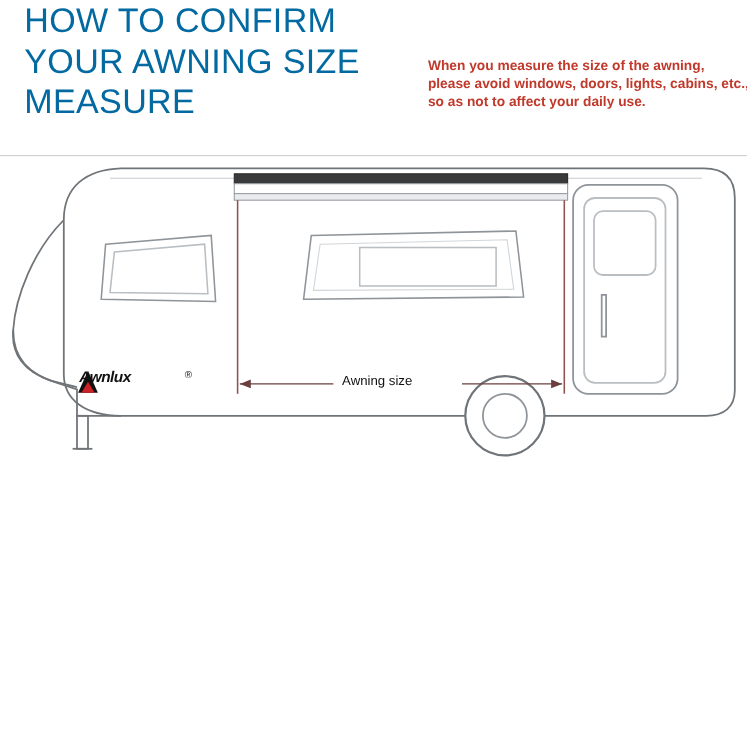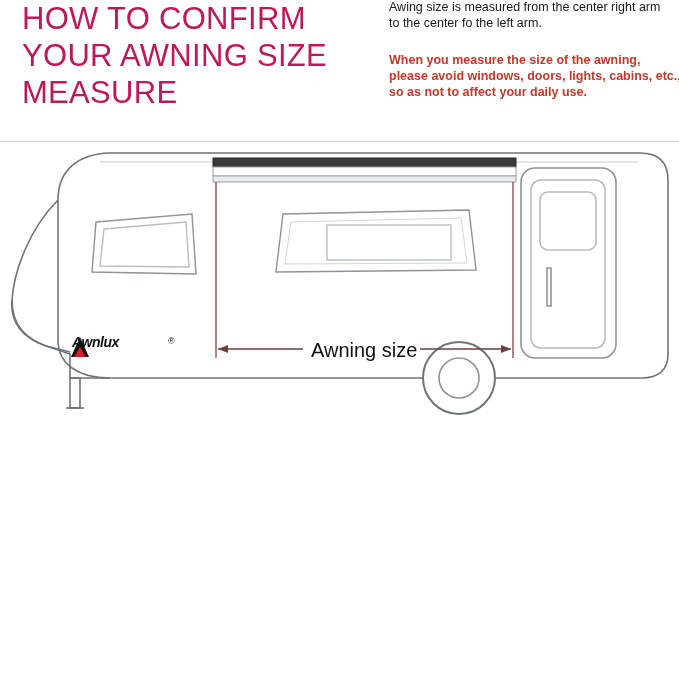--- a/index.html
+++ b/index.html
@@ -9,21 +9,21 @@
     font-family:"Liberation Sans", sans-serif;
     color:#111;
     position:relative;
     overflow:hidden;
   }
   
   #header{position:absolute;left:0;top:0;width:679px;height:140px;}
   #title{
     position:absolute;left:22px;top:0px;width:345px;
     font-size:31px;line-height:37px;font-weight:400;
-    letter-spacing:.3px;color:#be185d;
+    letter-spacing:.3px;color:#0369a1;
     font-family:"Liberation Sans", sans-serif;
   }
   #note-black{
     position:absolute;left:389px;top:0px;width:285px;
     font-size:12.5px;line-height:15.5px;color:#1a1a1a;
   }
   #note-red{
     position:absolute;left:389px;top:52px;width:292px;
     font-size:12.5px;line-height:16px;color:#c0392b;font-weight:bold;
   }
@@ -38,34 +38,33 @@
   #logo-text{
     position:absolute;left:72px;top:334px;
     font-size:14px;font-weight:bold;font-style:italic;color:#111;
     letter-spacing:-.5px;
     font-family:"Liberation Sans", sans-serif;
   }
   #logo-reg{position:absolute;left:168px;top:336px;font-size:9px;color:#111;}
 
   #awning-size-label{
     position:absolute;left:311px;top:339px;
-    font-size:20px;color:#111;
+    font-size:12px;color:#111;
   }
 
   
   #chart{position:absolute;left:0;top:432px;width:679px;height:245px;}
   
   #ruler{position:absolute;left:0;top:630px;width:679px;height:47px;}
 </style>
 </head>
 <body>
 
 <div id="header">
   <div id="title">HOW TO CONFIRM YOUR AWNING SIZE MEASURE</div>
-  <div id="note-black">Awing size is measured from the center right arm to the center fo the left arm.</div>
   <div id="note-red">When you measure the size of the awning, please avoid windows, doors, lights, cabins, etc., so as not to affect your daily use.</div>
 </div>
 <div id="divider"></div>
 
 <div id="trailer">
   <svg width="679" height="290" viewBox="0 0 679 290" xmlns="http://www.w3.org/2000/svg">
     <g fill="none" stroke="#6f7478" stroke-width="1.6">
 
       <path d="M58 60 C58 30 78 14 110 13 L640 13 C658 13 668 22 668 40 L668 215 C668 230 658 238 642 238 L110 238 C78 238 58 224 58 200 Z
                M58 60 C30 88 14 130 12 160 C10 182 22 198 46 206 L70 212" stroke="#6f7478"></path>

